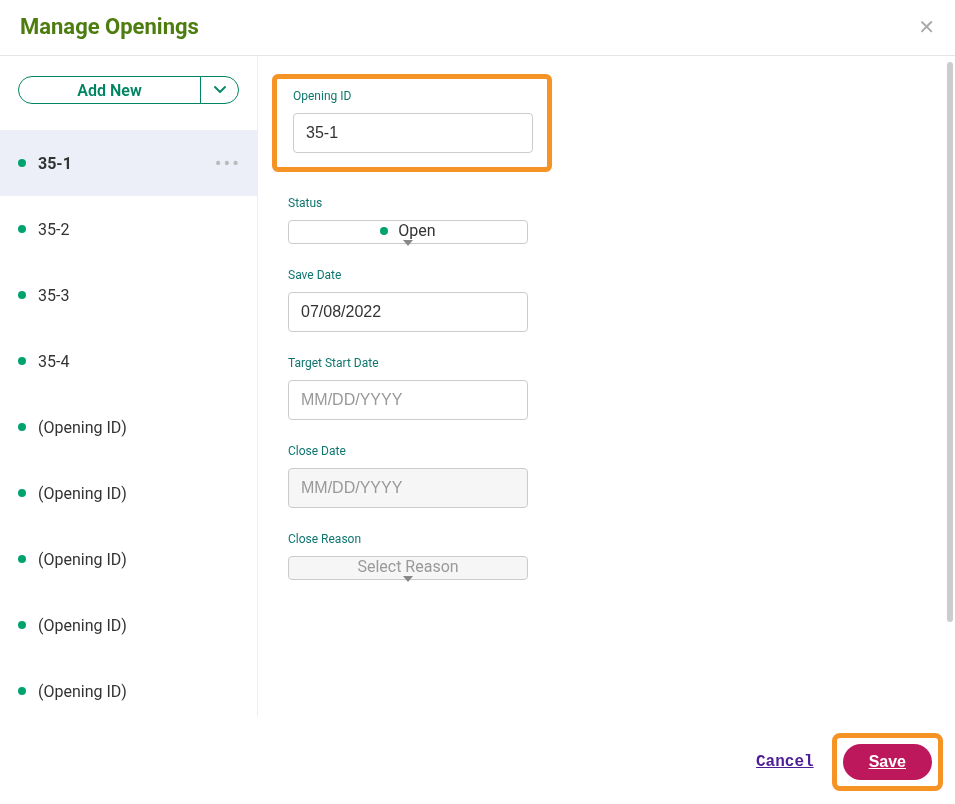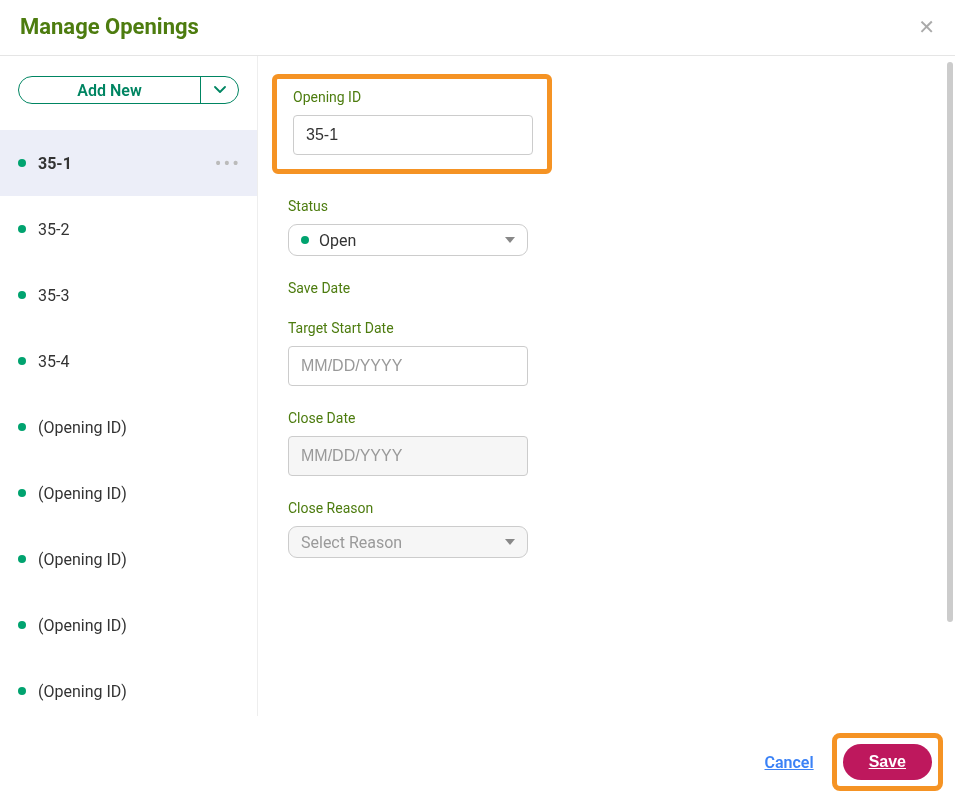--- a/index.html
+++ b/index.html
@@ -124,51 +124,52 @@
   .content-scroll-thumb {
     width: 6px;
     height: 560px;
     background: #ccc;
     border-radius: 3px;
   }
   .field-group {
     margin-bottom: 24px;
   }
   .field-label {
-    font-size: 14px;
-    color: #4d7c0f;
+    font-size: 12px;
+    color: #0f766e;
     margin-bottom: 10px;
     display: block;
   }
   .text-input {
     width: 240px;
     height: 40px;
     border: 1px solid #ccc;
     border-radius: 4px;
     padding: 0 12px;
     font-size: 16px;
     color: #333;
   }
   .text-input::placeholder { color: #999; }
   .text-input:disabled, .text-input.disabled {
     background: #f6f6f6;
     color: #999;
   }
   .select-box {
     width: 240px;
-    height: 32px;
+    height: 24px;
     border: 1px solid #ccc;
-    border-radius: 9px;
+    border-radius: 4px;
     padding: 0 12px;
     display: flex;
     align-items: center;
     justify-content: space-between;
     font-size: 16px;
     cursor: pointer;
     position: relative;
+    flex-direction: column;
   }
   .select-box.disabled {
     background: #f6f6f6;
     color: #9a9a9a;
   }
   .select-left { display: flex; align-items: center; gap: 10px; }
   .select-dot {
     width: 8px; height: 8px; border-radius: 50%; background: #00a36f;
   }
   .caret-down {
@@ -207,26 +208,27 @@
     right: 0;
     height: 84px;
     display: flex;
     align-items: center;
     justify-content: flex-end;
     gap: 12px;
     padding-right: 12px;
     background: #fff;
   }
   .cancel-link {
-    color: #3b82f6;
+    color: #4c1d95;
     text-decoration: underline;
     font-size: 16px;
     font-weight: 600;
     cursor: pointer;
     margin-right: 6px;
+    font-family: Liberation Mono, monospace;
   }
   .save-wrap {
     border: 5px solid #f59324;
     border-radius: 8px;
     padding: 6px;
     display: inline-flex;
   }
   .save-btn {
     background: #be185d;
     color: #fff;
@@ -319,20 +321,21 @@
         <span class="select-left">
           <span class="select-dot"></span>
           <span>Open</span>
         </span>
         <span class="caret-down"></span>
       </div>
     </div>
 
     <div class="field-group">
       <label class="field-label">Save Date</label>
+      <input class="text-input" type="text" value="07/08/2022" style="">
     </div>
 
     <div class="field-group">
       <label class="field-label">Target Start Date</label>
       <input class="text-input" type="text" placeholder="MM/DD/YYYY" style="">
     </div>
 
     <div class="field-group">
       <label class="field-label">Close Date</label>
       <input class="text-input disabled" type="text" disabled="" placeholder="MM/DD/YYYY" style="">

